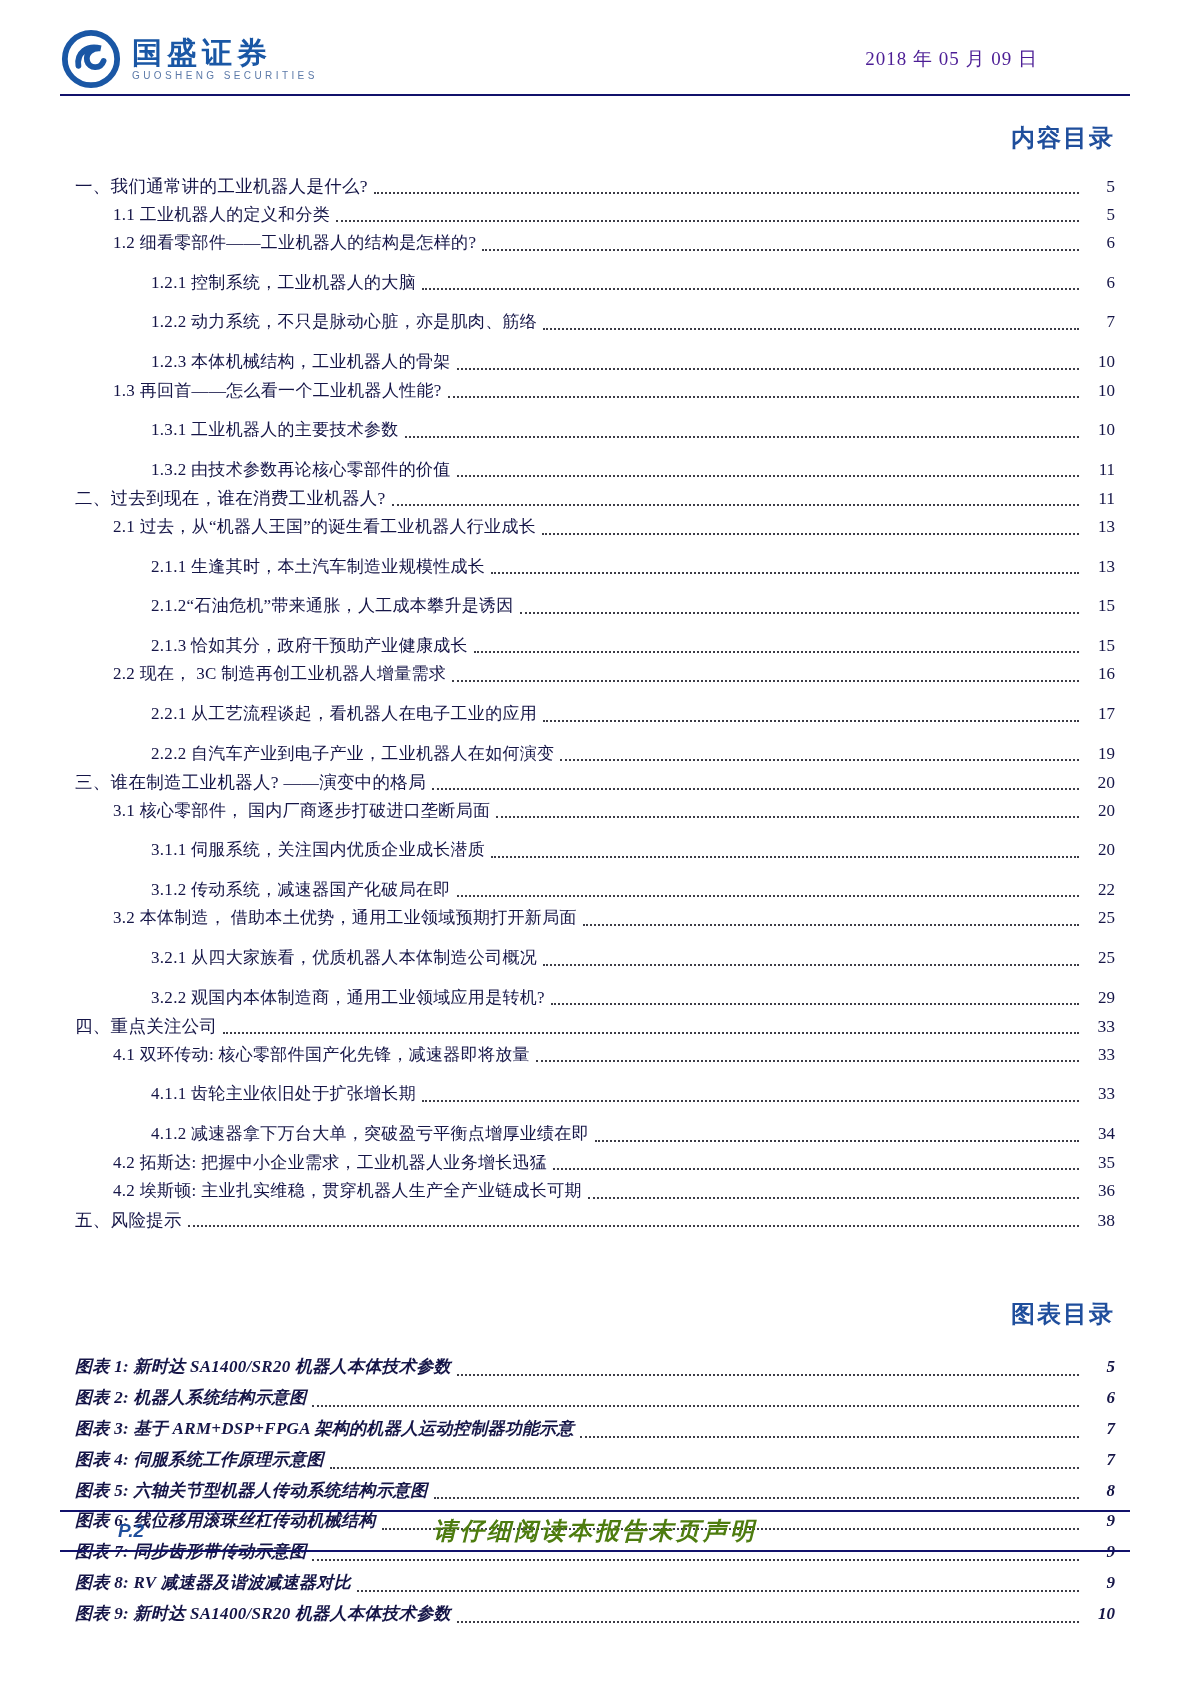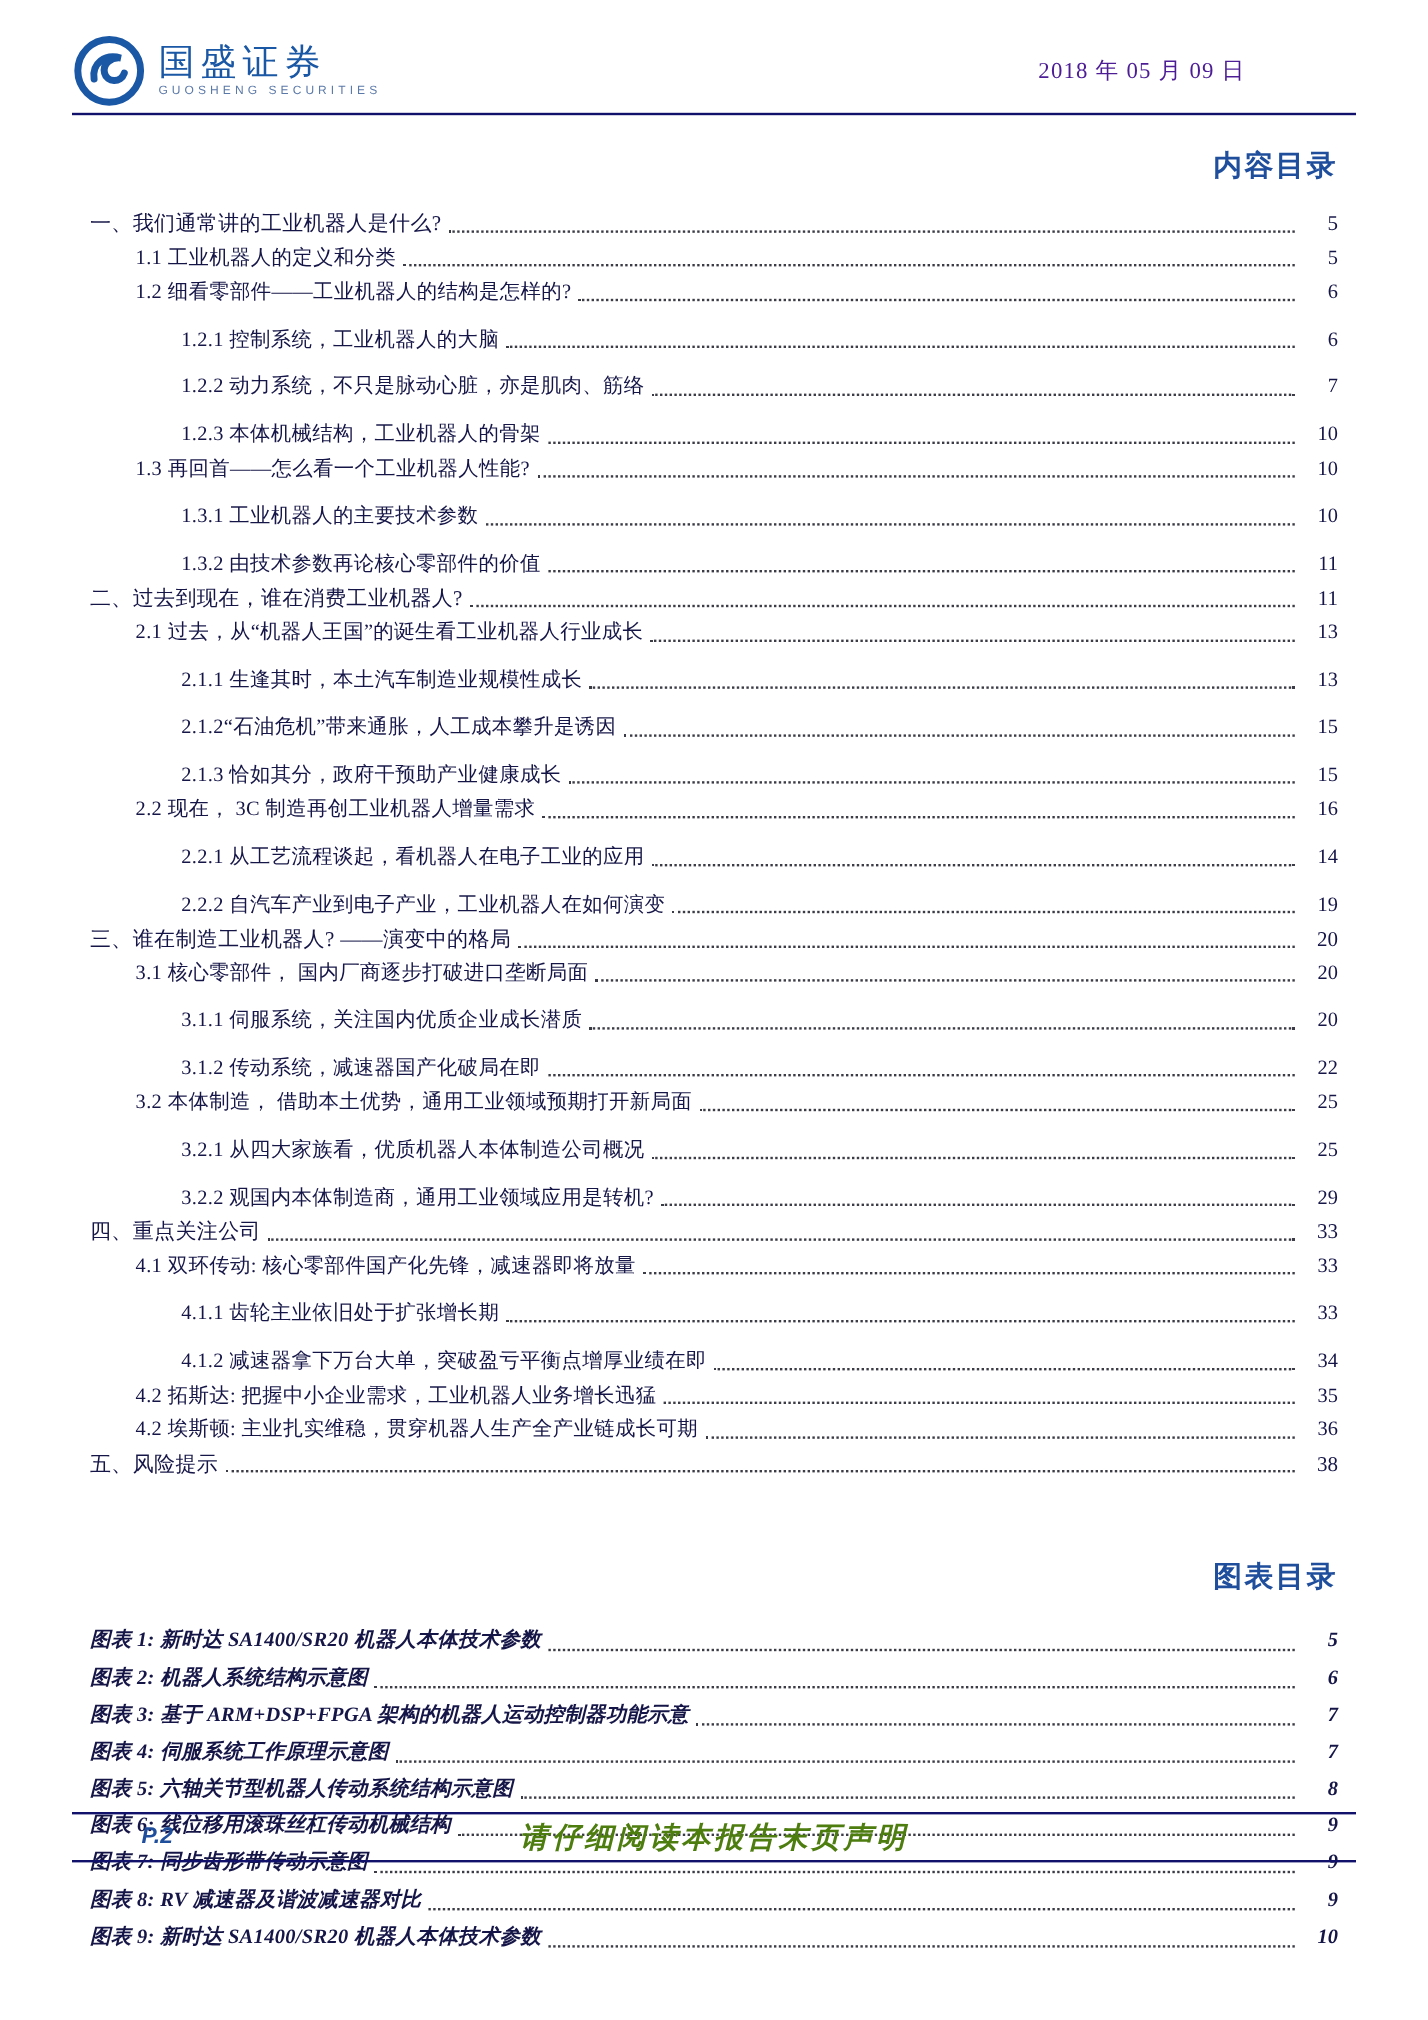--- a/index.html
+++ b/index.html
@@ -16,21 +16,21 @@
   
   .header {
     margin: 26px 60px 0 60px;
     height: 66px;
     display: flex; justify-content: space-between; align-items: center;
   }
   .brand { display: flex; align-items: center; gap: 10px; }
   .logo svg { display: block; }
   .brand-names { display: flex; flex-direction: column; line-height: 1.05; }
   .brand-cn {
-    font-size: 30px; font-weight: normal; color: #1a57a5; letter-spacing: 5px;
+    font-size: 30px; font-weight: bold; color: #1a57a5; letter-spacing: 5px;
     font-family: "Liberation Serif", serif;
   }
   .brand-en {
     font-size: 10px; color: #5b79a8; letter-spacing: 3.4px; margin-top: 3px;
     font-family: "Liberation Sans", sans-serif;
   }
   .date {
     font-size: 19px; color: #4c1d95; padding-right: 92px; letter-spacing: 1px;
   }
   .header-rule {
@@ -202,21 +202,21 @@
 
         <div class="row lvl2">
           <span class="label">2.2 现在， 3C 制造再创工业机器人增量需求</span>
           <span class="leader"></span>
           <span class="pg">16</span>
         </div>
 
         <div class="row lvl3">
           <span class="label">2.2.1 从工艺流程谈起，看机器人在电子工业的应用</span>
           <span class="leader"></span>
-          <span class="pg">14</span>
+          <span class="pg">17</span>
         </div>
 
         <div class="row lvl3">
           <span class="label">2.2.2 自汽车产业到电子产业，工业机器人在如何演变</span>
           <span class="leader"></span>
           <span class="pg">19</span>
         </div>
 
         <div class="row lvl1">
           <span class="label">三、谁在制造工业机器人? ——演变中的格局</span>

